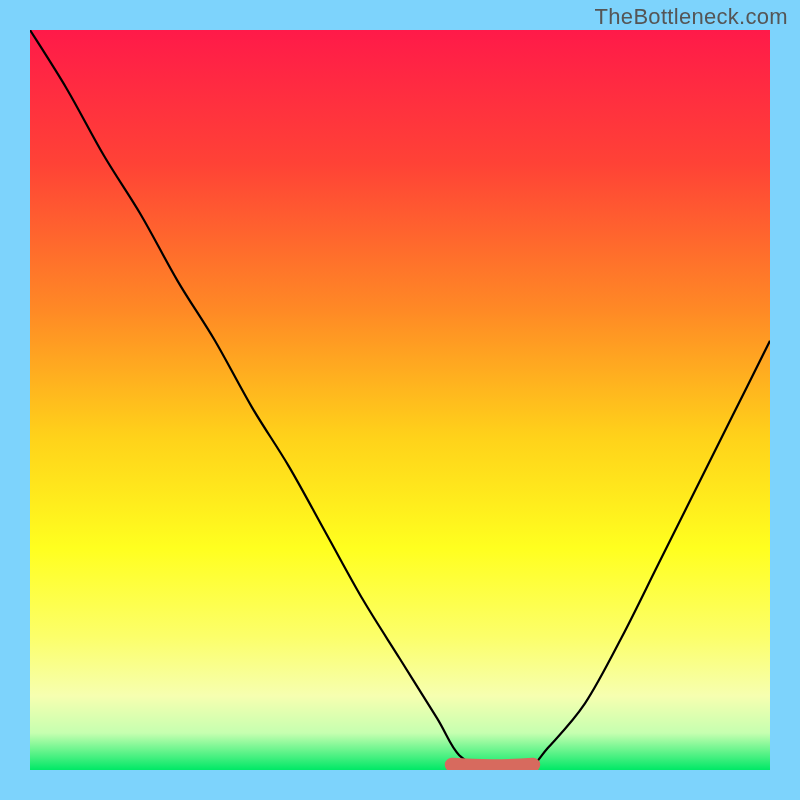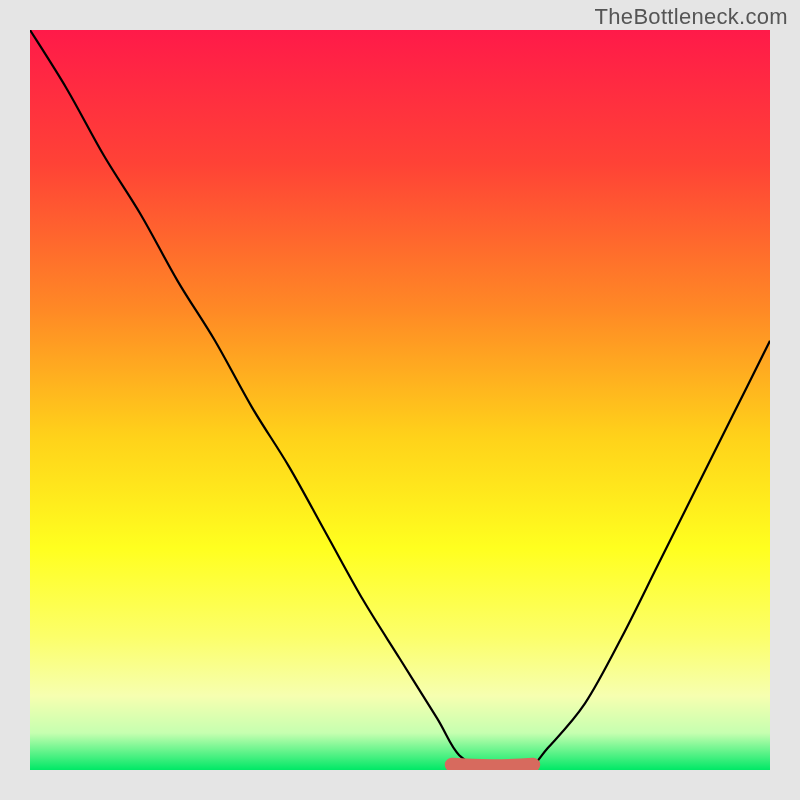--- a/index.html
+++ b/index.html
@@ -7,21 +7,21 @@
     padding: 0;
     width: 800px;
     height: 800px;
     background: #000;
     font-family: Arial, Helvetica, sans-serif;
   }
   .frame {
     position: relative;
     width: 800px;
     height: 800px;
-    background: #e5e5e5;
+    background: #7dd3fc;
   }
   .watermark {
     position: absolute;
     top: 4px;
     right: 12px;
     color: #555;
     font-size: 22px;
     font-weight: 500;
     letter-spacing: 0.3px;
     z-index: 10;

